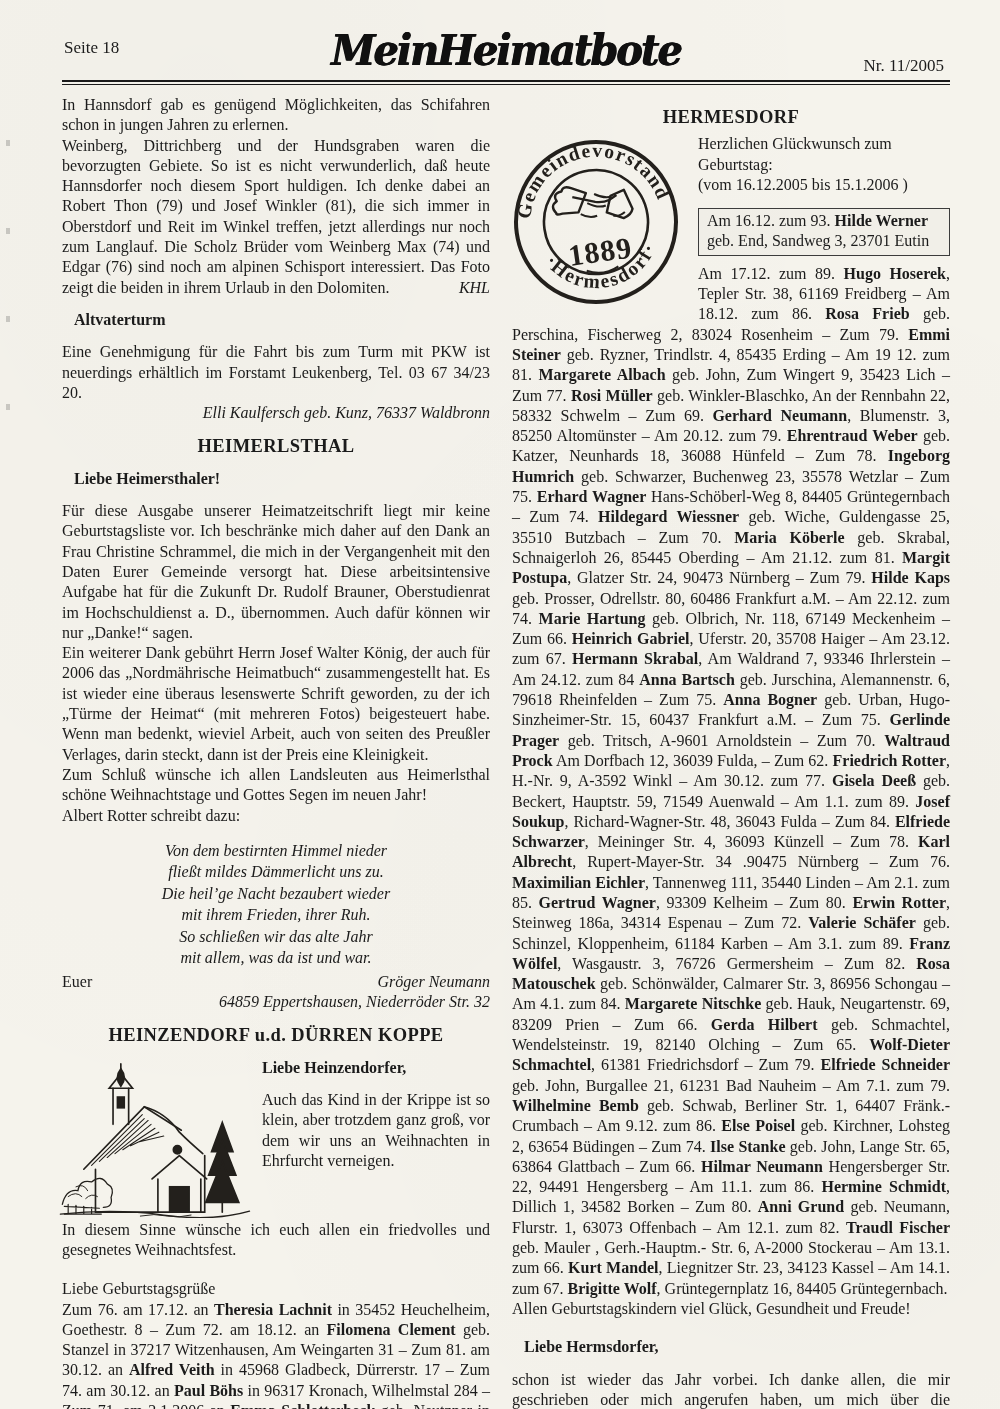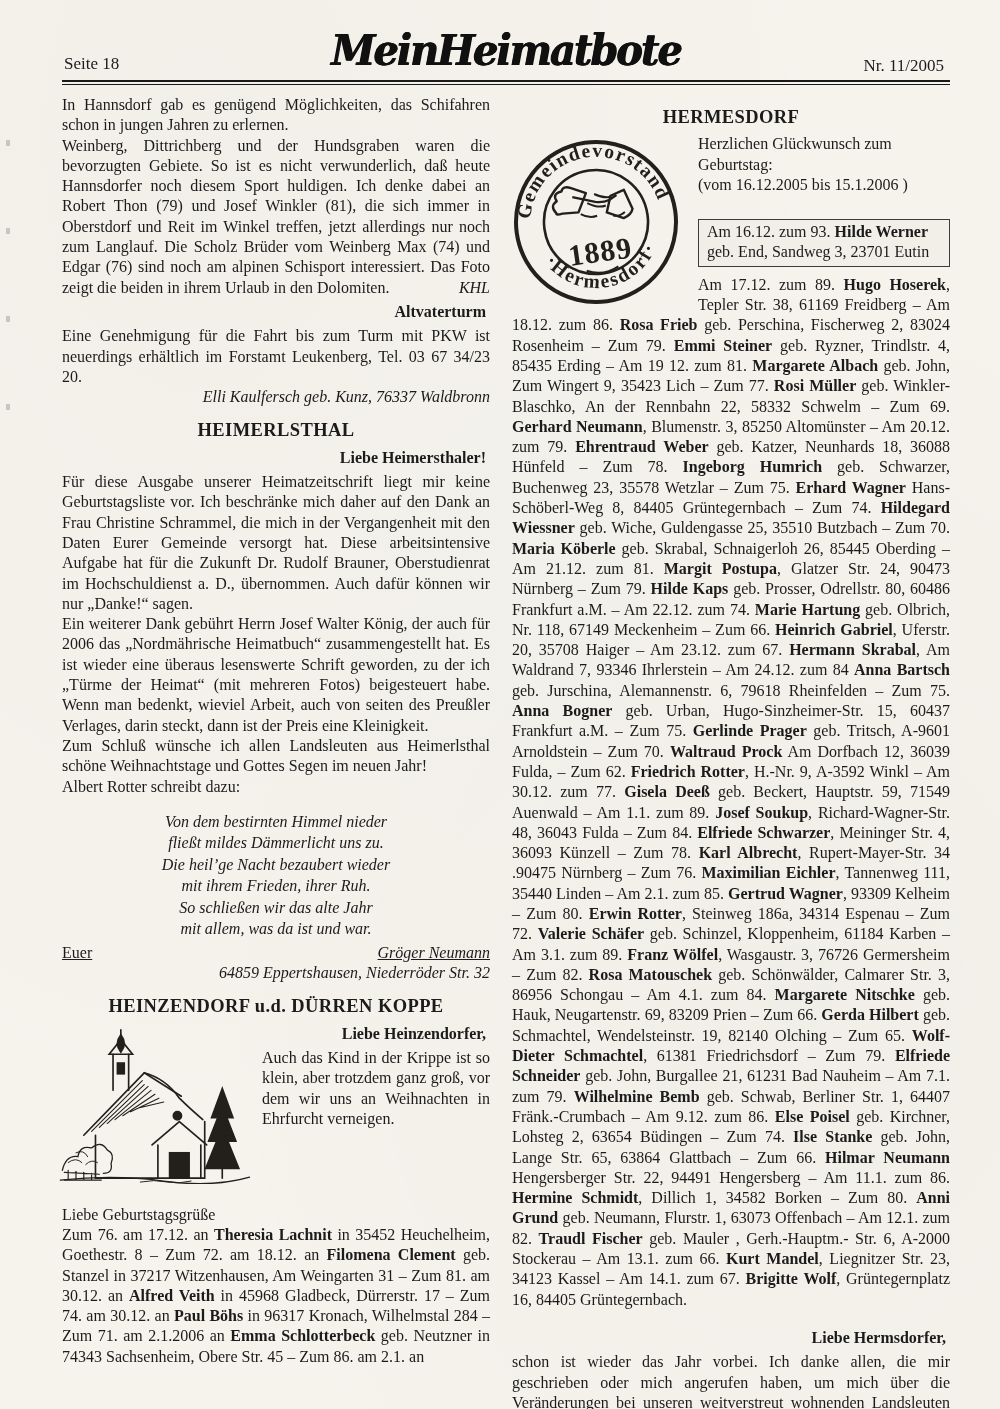--- a/index.html
+++ b/index.html
@@ -24,21 +24,21 @@
   }
   
   .page::before{
     content:"";position:absolute;left:6px;top:140px;width:4px;height:320px;
     background:repeating-linear-gradient(to bottom, rgba(20,20,20,.55) 0 6px, transparent 6px 88px);
     opacity:.35;
   }
   header{
     position:relative;height:48px;
   }
-  .pageno{position:absolute;left:2px;bottom:2px;font-size:17px;}
+  .pageno{position:absolute;left:2px;bottom:18px;font-size:17px;}
   .issueno{position:absolute;right:6px;bottom:0;font-size:17px;}
   .masthead{
     position:absolute;left:0;right:0;top:-2px;text-align:center;
     font-family:"DejaVu Serif", serif;
     font-weight:bold;font-style:italic;
     font-size:40px;letter-spacing:-2px;
     transform:scaleY(1.05);
     text-shadow:0.6px 0 #111, -0.4px 0 #111;
     color:#101010;
   }
@@ -51,33 +51,33 @@
   p{margin:0;}
   .just{text-align:justify;text-justify:inter-word;}
   .it{font-style:italic;}
   .rt{text-align:right;}
   .ctr{text-align:center;}
   .fr{float:right;}
   h2{
     font-size:18.5px;letter-spacing:.4px;text-align:center;
     margin:13px 0 7px;font-weight:bold;
   }
-  h3{font-size:16px;margin:4px;font-weight:bold;line-height:20.3px;text-align:right;}
-  .sigline{display:flex;justify-content:space-between;text-decoration:underline;}
+  h3{font-size:16px;margin:12px;font-weight:bold;line-height:20.3px;}
+  .sigline{display:flex;justify-content:space-between;}
   .poem{margin:14px 0 3px;}
   .poem div{line-height:21.5px;}
   .greet{margin-top:19px;}
   
   .church{float:left;width:196px;height:158px;margin:2px 10px 2px -6px;}
   
   .stamp{float:left;width:176px;height:172px;margin:2px 14px 4px -4px;transform:rotate(-8deg);}
   .bbox{
     border:1.5px solid #3c3c3c;
     padding:2px 8px 3px;
-    margin:24px 0 8px;
+    margin:13px 0 8px;
     overflow:hidden;
     background:rgba(0,0,0,0.015);
   }
   .clearfix::after{content:"";display:block;clear:both;}
 </style>
 </head>
 <body>
 
 <div class="page">
 
@@ -155,20 +155,21 @@
             <path d="M8 150 L44 152 M8 158 L46 158 M12 148 L12 158 M20 149 L20 158 M28 150 L28 158 M36 151 L36 158" stroke-width="1.2"></path>
 
             <path d="M4 158 Q 60 152 110 159 T 198 155" stroke-width="1.3"></path>
             <path d="M86 160 q14 -3 28 0 q12 2 24 -1" stroke-width="1"></path>
           </g>
         </svg>
         <h3>Liebe Heinzendorfer,</h3>
         <p class="just">Auch das Kind in der Krippe ist so klein, aber trotzdem ganz groß, vor dem wir uns an Weihnachten in Ehrfurcht verneigen.</p>
       </div>
 
+      <p class="just">In diesem Sinne wünsche ich euch allen ein friedvolles und gesegnetes Weihnachtsfest.</p>
 
       <p class="greet">Liebe Geburtstagsgrüße</p>
       <p class="just"><span>Zum 76. am 17.12. an </span><b>Theresia Lachnit</b><span> in 35452 Heuchelheim, Goethestr. 8 – Zum 72. am 18.12. an </span><b>Filomena Clement</b><span> geb. Stanzel in 37217 Witzenhausen, Am Weingarten 31 – Zum 81. am 30.12. an </span><b>Alfred Veith</b><span> in 45968 Gladbeck, Dürrerstr. 17 – Zum 74. am 30.12. an </span><b>Paul Böhs</b><span> in 96317 Kronach, Wilhelmstal 284 – Zum 71. am 2.1.2006 an </span><b>Emma Schlotterbeck</b><span> geb. Neutzner in 74343 Sachsenheim, Obere Str. 45 – Zum 86. am 2.1. an </span></p>
 
     </section>
 
     <section>
 
       <h2 style="margin-top:12px;">HERMESDORF</h2>
 
@@ -196,19 +197,20 @@
         <path d="M70 133 q16 8 32 0" stroke="#23201c" stroke-width="2" fill="none"></path>
       </svg>
 
       <p>Herzlichen Glückwunsch zum Geburtstag:</p>
       <p>(vom 16.12.2005 bis 15.1.2006 )</p>
 
       <div class="bbox"><span>Am 16.12. zum 93. </span><b>Hilde Werner</b><span> geb. End, Sandweg 3, 23701 Eutin</span></div>
 
       <p class="just"><span>Am 17.12. zum 89. </span><b>Hugo Hoserek</b><span>, Tepler Str. 38, 61169 Freidberg – Am 18.12. zum 86. </span><b>Rosa Frieb</b><span> geb. Perschina, Fischerweg 2, 83024 Rosenheim – Zum 79. </span><b>Emmi Steiner</b><span> geb. Ryzner, Trindlstr. 4, 85435 Erding – Am 19 12. zum 81. </span><b>Margarete Albach</b><span> geb. John, Zum Wingert 9, 35423 Lich – Zum 77. </span><b>Rosi Müller</b><span> geb. Winkler-Blaschko, An der Rennbahn 22, 58332 Schwelm – Zum 69. </span><b>Gerhard Neumann</b><span>, Blumenstr. 3, 85250 Altomünster – Am 20.12. zum 79. </span><b>Ehrentraud Weber</b><span> geb. Katzer, Neunhards 18, 36088 Hünfeld – Zum 78. </span><b>Ingeborg Humrich</b><span> geb. Schwarzer, Buchenweg 23, 35578 Wetzlar – Zum 75. </span><b>Erhard Wagner</b><span> Hans-Schöberl-Weg 8, 84405 Grüntegernbach – Zum 74. </span><b>Hildegard Wiessner</b><span> geb. Wiche, Guldengasse 25, 35510 Butzbach – Zum 70. </span><b>Maria Köberle</b><span> geb. Skrabal, Schnaigerloh 26, 85445 Oberding – Am 21.12. zum 81. </span><b>Margit Postupa</b><span>, Glatzer Str. 24, 90473 Nürnberg – Zum 79. </span><b>Hilde Kaps</b><span> geb. Prosser, Odrellstr. 80, 60486 Frankfurt a.M. – Am 22.12. zum 74. </span><b>Marie Hartung</b><span> geb. Olbrich, Nr. 118, 67149 Meckenheim – Zum 66. </span><b>Heinrich Gabriel</b><span>, Uferstr. 20, 35708 Haiger – Am 23.12. zum 67. </span><b>Hermann Skrabal</b><span>, Am Waldrand 7, 93346 Ihrlerstein – Am 24.12. zum 84 </span><b>Anna Bartsch</b><span> geb. Jurschina, Alemannenstr. 6, 79618 Rheinfelden – Zum 75. </span><b>Anna Bogner</b><span> geb. Urban, Hugo-Sinzheimer-Str. 15, 60437 Frankfurt a.M. – Zum 75. </span><b>Gerlinde Prager</b><span> geb. Tritsch, A-9601 Arnoldstein – Zum 70. </span><b>Waltraud Prock</b><span> Am Dorfbach 12, 36039 Fulda, – Zum 62. </span><b>Friedrich Rotter</b><span>, H.-Nr. 9, A-3592 Winkl – Am 30.12. zum 77. </span><b>Gisela Deeß</b><span> geb. Beckert, Hauptstr. 59, 71549 Auenwald – Am 1.1. zum 89. </span><b>Josef Soukup</b><span>, Richard-Wagner-Str. 48, 36043 Fulda – Zum 84. </span><b>Elfriede Schwarzer</b><span>, Meininger Str. 4, 36093 Künzell – Zum 78. </span><b>Karl Albrecht</b><span>, Rupert-Mayer-Str. 34 .90475 Nürnberg – Zum 76. </span><b>Maximilian Eichler</b><span>, Tannenweg 111, 35440 Linden – Am 2.1. zum 85. </span><b>Gertrud Wagner</b><span>, 93309 Kelheim – Zum 80. </span><b>Erwin Rotter</b><span>, Steinweg 186a, 34314 Espenau – Zum 72. </span><b>Valerie Schäfer</b><span> geb. Schinzel, Kloppenheim, 61184 Karben – Am 3.1. zum 89. </span><b>Franz Wölfel</b><span>, Wasgaustr. 3, 76726 Germersheim – Zum 82. </span><b>Rosa Matouschek</b><span> geb. Schönwälder, Calmarer Str. 3, 86956 Schongau – Am 4.1. zum 84. </span><b>Margarete Nitschke</b><span> geb. Hauk, Neugartenstr. 69, 83209 Prien – Zum 66. </span><b>Gerda Hilbert</b><span> geb. Schmachtel, Wendelsteinstr. 19, 82140 Olching – Zum 65. </span><b>Wolf-Dieter Schmachtel</b><span>, 61381 Friedrichsdorf – Zum 79. </span><b>Elfriede Schneider</b><span> geb. John, Burgallee 21, 61231 Bad Nauheim – Am 7.1. zum 79. </span><b>Wilhelmine Bemb</b><span> geb. Schwab, Berliner Str. 1, 64407 Fränk.-Crumbach – Am 9.12. zum 86. </span><b>Else Poisel</b><span> geb. Kirchner, Lohsteg 2, 63654 Büdingen – Zum 74. </span><b>Ilse Stanke</b><span> geb. John, Lange Str. 65, 63864 Glattbach – Zum 66. </span><b>Hilmar Neumann</b><span> Hengersberger Str. 22, 94491 Hengersberg – Am 11.1. zum 86. </span><b>Hermine Schmidt</b><span>, Dillich 1, 34582 Borken – Zum 80. </span><b>Anni Grund</b><span> geb. Neumann, Flurstr. 1, 63073 Offenbach – Am 12.1. zum 82. </span><b>Traudl Fischer</b><span> geb. Mauler , Gerh.-Hauptm.- Str. 6, A-2000 Stockerau – Am 13.1. zum 66. </span><b>Kurt Mandel</b><span>, Liegnitzer Str. 23, 34123 Kassel – Am 14.1. zum 67. </span><b>Brigitte Wolf</b><span>, Grüntegernplatz 16, 84405 Grüntegernbach.</span></p>
 
+      <p>Allen Geburtstagskindern viel Glück, Gesundheit und Freude!</p>
 
       <h3 style="margin-top:18px;">Liebe Hermsdorfer,</h3>
       <p class="just">schon ist wieder das Jahr vorbei. Ich danke allen, die mir geschrieben oder mich angerufen haben, um mich über die Veränderungen bei unseren weitverstreut wohnenden Landsleuten zu informieren.</p>
 
     </section>
   </main>
 </div>
 
 </body></html>

